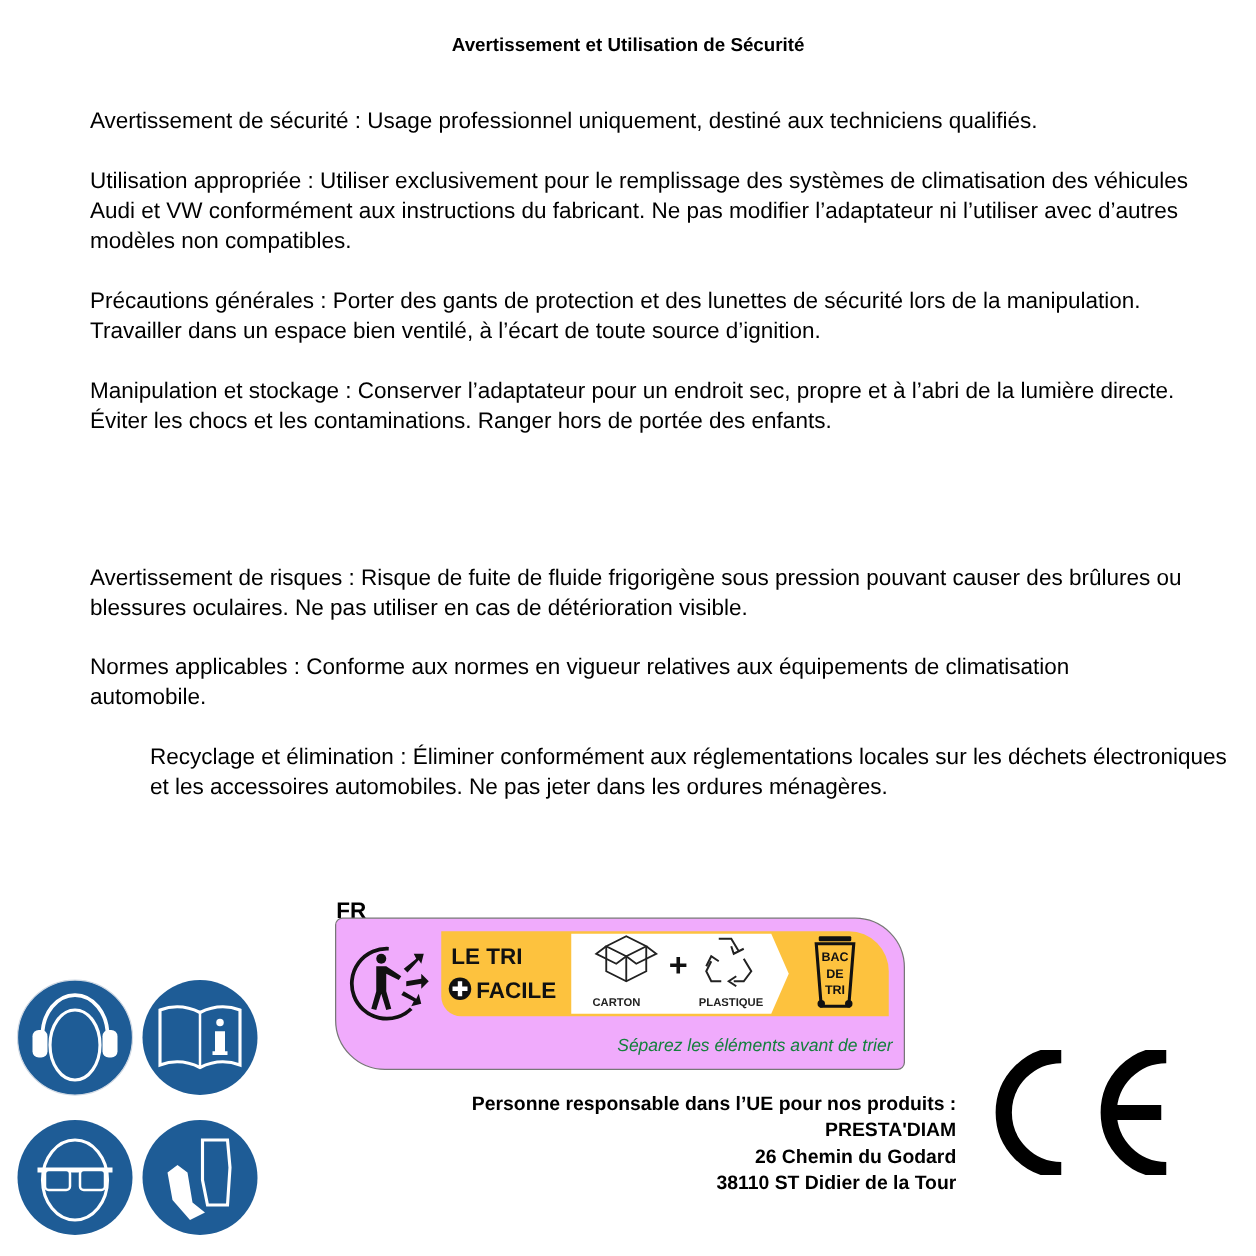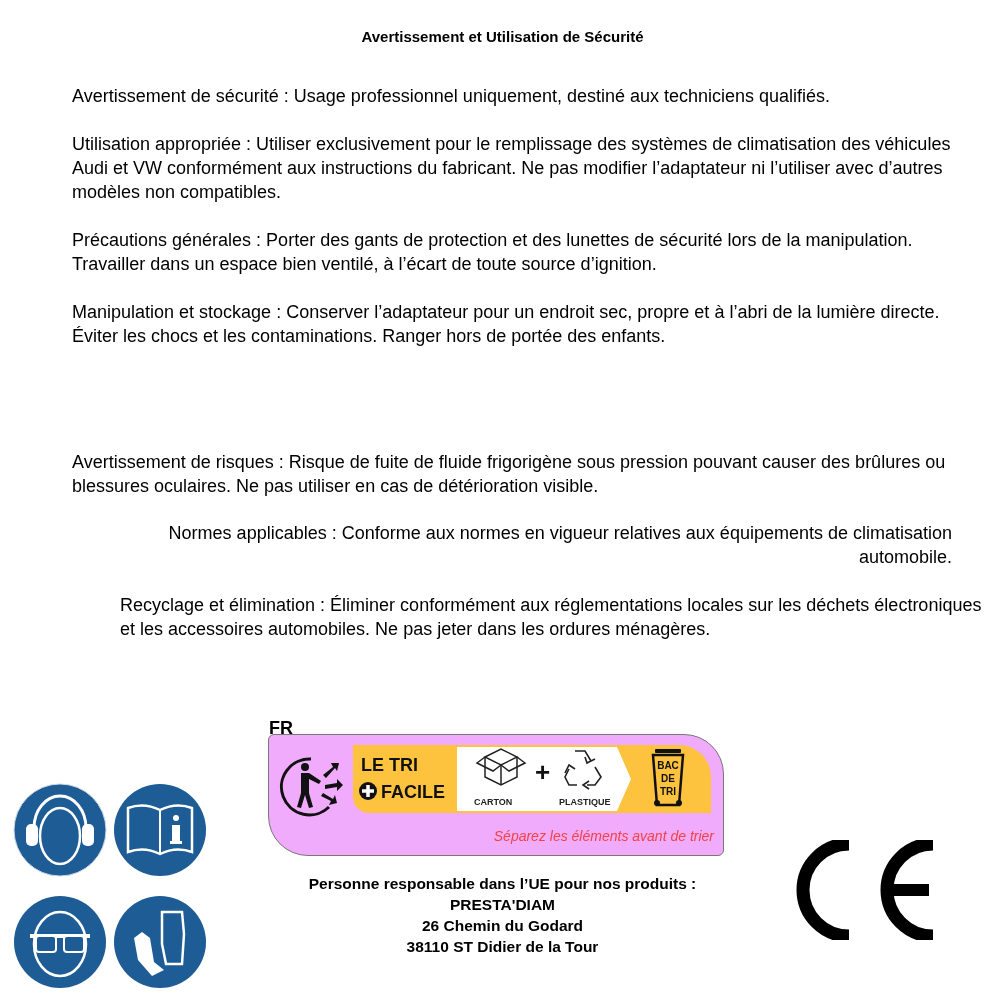--- a/index.html
+++ b/index.html
@@ -2,30 +2,30 @@
 <html><head>
 <meta charset="utf-8">
 <style>
   html, body { margin: 0; padding: 0; background: #ffffff; }
   body { width: 1005px; height: 1005px; position: relative; overflow: hidden;
          font-family: "Liberation Sans", sans-serif; color: #000; }
   .title { position: absolute; top: 28px; left: 0; width: 1005px; text-align: center;
            font-size: 15px; font-weight: bold; }
   .para { position: absolute; left: 72px; width: 880px; font-size: 18px; line-height: 24px; }
   .p1 { top: 84px; } .p2 { top: 132px; } .p3 { top: 228px; } .p4 { top: 300px; }
-  .p5 { top: 450px; } .p6 { top: 521px; text-align: right; } .p7 { top: 593px; margin-left: 48px; }
+  .p5 { top: 450px; } .p6 { top: 521px; } .p7 { top: 593px; margin-left: 48px; }
 
   .triman { position: absolute; left: 266px; top: 716px; width: 460px; height: 145px; }
   .fr-label { position: absolute; left: 3px; top: 2px; font-size: 18px; font-weight: bold; }
   .tri-box { position: absolute; left: 2px; top: 18px; width: 454px; height: 120px;
              border: 1.5px solid #777; border-radius: 6px 40px 6px 40px; background: #f0abfc; }
   .tri-svg { position: absolute; left: 0; top: 0; }
-  .tri-caption { position: absolute; right: 12px; top: 112px; font-size: 14px; font-style: italic; color: #ef4444; }
+  .tri-caption { position: absolute; right: 12px; top: 112px; font-size: 14px; font-style: italic; color: #15803d; }
 
-  .contact { position: absolute; top: 873px; left: 240px; width: 525px; text-align: center;
+  .contact { position: absolute; top: 873px; left: 240px; width: 525px; text-align: right;
              font-weight: bold; font-size: 15.5px; line-height: 21px; }
   .contact div { white-space: nowrap; }
 
   .pictos { position: absolute; left: 12px; top: 782px; }
   .ce { position: absolute; left: 795px; top: 840px; }
 </style>
 </head>
 <body>
 
 <div class="title">Avertissement et Utilisation de Sécurité</div>

